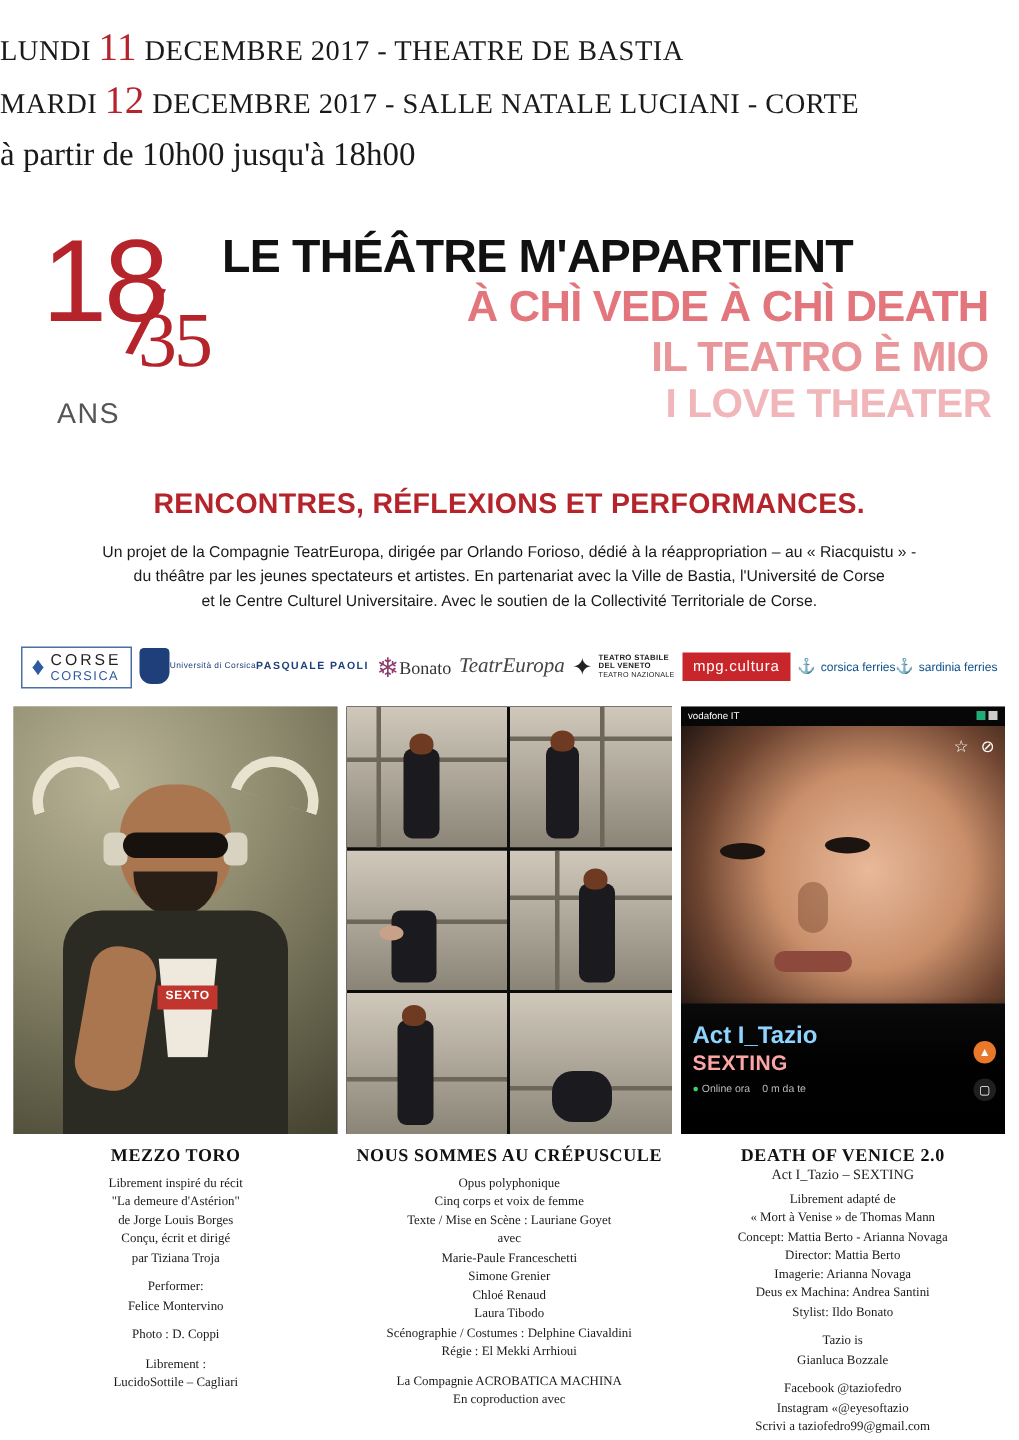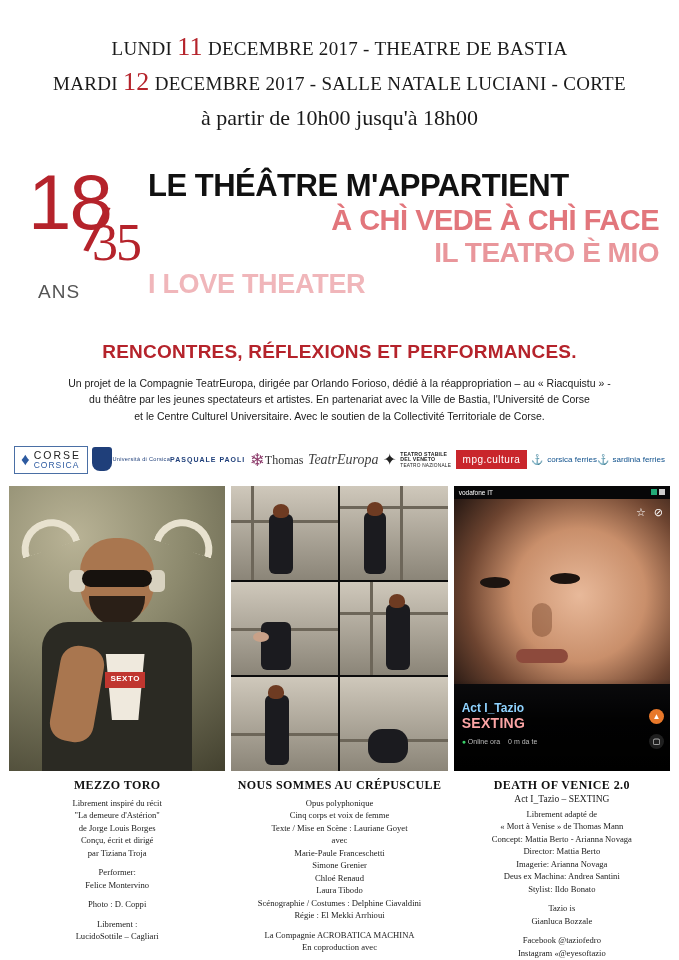--- a/index.html
+++ b/index.html
@@ -7,25 +7,24 @@
     width: 679px;
     height: 960px;
     background: #ffffff;
     font-family: "Liberation Sans", sans-serif;
     overflow: hidden;
     position: relative;
   }
 
   
   .dates {
-    text-align: center;
+    text-align: left;
     padding-top: 14px;
     font-family: "Liberation Serif", serif;
     color: #1a1a1a;
-    margin-top: 15px;
   }
   .date-line {
     font-size: 19px;
     letter-spacing: 0.3px;
     white-space: nowrap;
     line-height: 1.35;
   }
   .date-line .big {
     font-size: 26px;
     color: #b5232b;
@@ -110,20 +109,21 @@
     line-height: 1.16;
     text-align: right;
     padding-right: 6px;
   }
   .t4 {
     font-size: 27px;
     font-weight: bold;
     color: #f0b6ba;
     letter-spacing: -0.3px;
     line-height: 1.18;
+    text-align: right;
     padding-right: 4px;
   }
 
   
   .subtitle {
     text-align: center;
     margin-top: 22px;
     font-size: 19px;
     font-weight: bold;
     color: #b5232b;
@@ -276,21 +276,21 @@
     background:
       radial-gradient(circle at 58% 52%, #e8b99a 0%, #c98f6b 42%, #6d4430 72%, #241712 100%);
   }
   .p3 .eye { position: absolute; width: 30px; height: 11px; background: #1c1410; border-radius: 50%; }
   .p3 .eye.l { left: 26px; top: 78px; }
   .p3 .eye.r { left: 96px; top: 74px; }
   .p3 .nose { position:absolute; left: 78px; top: 104px; width: 20px; height: 34px; background: rgba(120,70,45,.45); border-radius: 10px; }
   .p3 .lips { position:absolute; left: 62px; top: 150px; width: 52px; height: 14px; background: #8d4a3c; border-radius: 8px; }
   .p3 .topicons { position: absolute; top: 20px; right: 7px; display: flex; gap: 8px; color: #fff; font-size: 11px; }
   .p3 .overlay { position: absolute; left: 0; right: 0; bottom: 0; height: 92px; background: linear-gradient(180deg, rgba(0,0,0,0) 0%, rgba(0,0,0,.85) 45%, #000 100%); }
-  .p3 .act { position: absolute; left: 8px; bottom: 56px; color: #8fd3ff; font-size: 12px; font-weight: bold; }
+  .p3 .act { position: absolute; left: 8px; bottom: 56px; color: #8fd3ff; font-size: 16px; font-weight: bold; }
   .p3 .sexting { position: absolute; left: 8px; bottom: 40px; color: #fca5a5; font-size: 14px; font-weight: bold; letter-spacing: .3px; }
   .p3 .online { position: absolute; left: 8px; bottom: 26px; color: #bbb; font-size: 7px; }
   .p3 .online .dot { color: #3ad36b; }
   .p3 .sidebtns { position: absolute; right: 6px; bottom: 22px; display: flex; flex-direction: column; gap: 10px; align-items: center; }
   .p3 .sidebtns .b { width: 15px; height: 15px; border-radius: 50%; background: rgba(255,255,255,.12); color:#fff; font-size: 8px; display:flex;align-items:center;justify-content:center; }
   .p3 .sidebtns .b.orange { background: #e8782a; }
 
   
   .cap {
     text-align: center;
@@ -332,21 +332,21 @@
 </div>
 
 <div class="title-wrap">
   <div class="age-num">18</div>
   <div class="age-slash">/</div>
   <div class="age-num2">35</div>
   <div class="age-ans">ANS</div>
 
   <div class="titles">
     <div class="t1">LE THÉÂTRE M'APPARTIENT</div>
-    <div class="t2">À CHÌ VEDE À CHÌ FACE</div>
+    <div class="t2">À CHÌ VEDE À CHÌ DEATH</div>
     <div class="t3">IL TEATRO È MIO</div>
     <div class="t4">I LOVE THEATER</div>
   </div>
 </div>
 
 <div class="subtitle">RENCONTRES, RÉFLEXIONS ET PERFORMANCES.</div>
 <div class="credits">
   <div>Un projet de la Compagnie TeatrEuropa, dirigée par Orlando Forioso, dédié à la réappropriation – au « Riacquistu » -</div>
   <div>du théâtre par les jeunes spectateurs et artistes. En partenariat avec la Ville de Bastia, l'Université de Corse</div>
   <div>et le Centre Culturel Universitaire. Avec le soutien de la Collectivité Territoriale de Corse.</div>
@@ -363,21 +363,21 @@
   </div>
 
   <div class="logo logo-univ">
     <div class="seal"></div>
     <div class="l1">Università di Corsica</div>
     <div class="l2">PASQUALE PAOLI</div>
   </div>
 
   <div class="logo logo-bastia">
     <div class="mark">❄</div>
-    <div class="nm">Thomas</div>
+    <div class="nm">Bonato</div>
   </div>
 
   <div class="logo logo-teatr">
     <div class="nm">TeatrEuropa</div>
     <div class="bar"></div>
   </div>
 
   <div class="logo logo-stabile">
     <span class="star">✦</span>
     <span class="txt">

